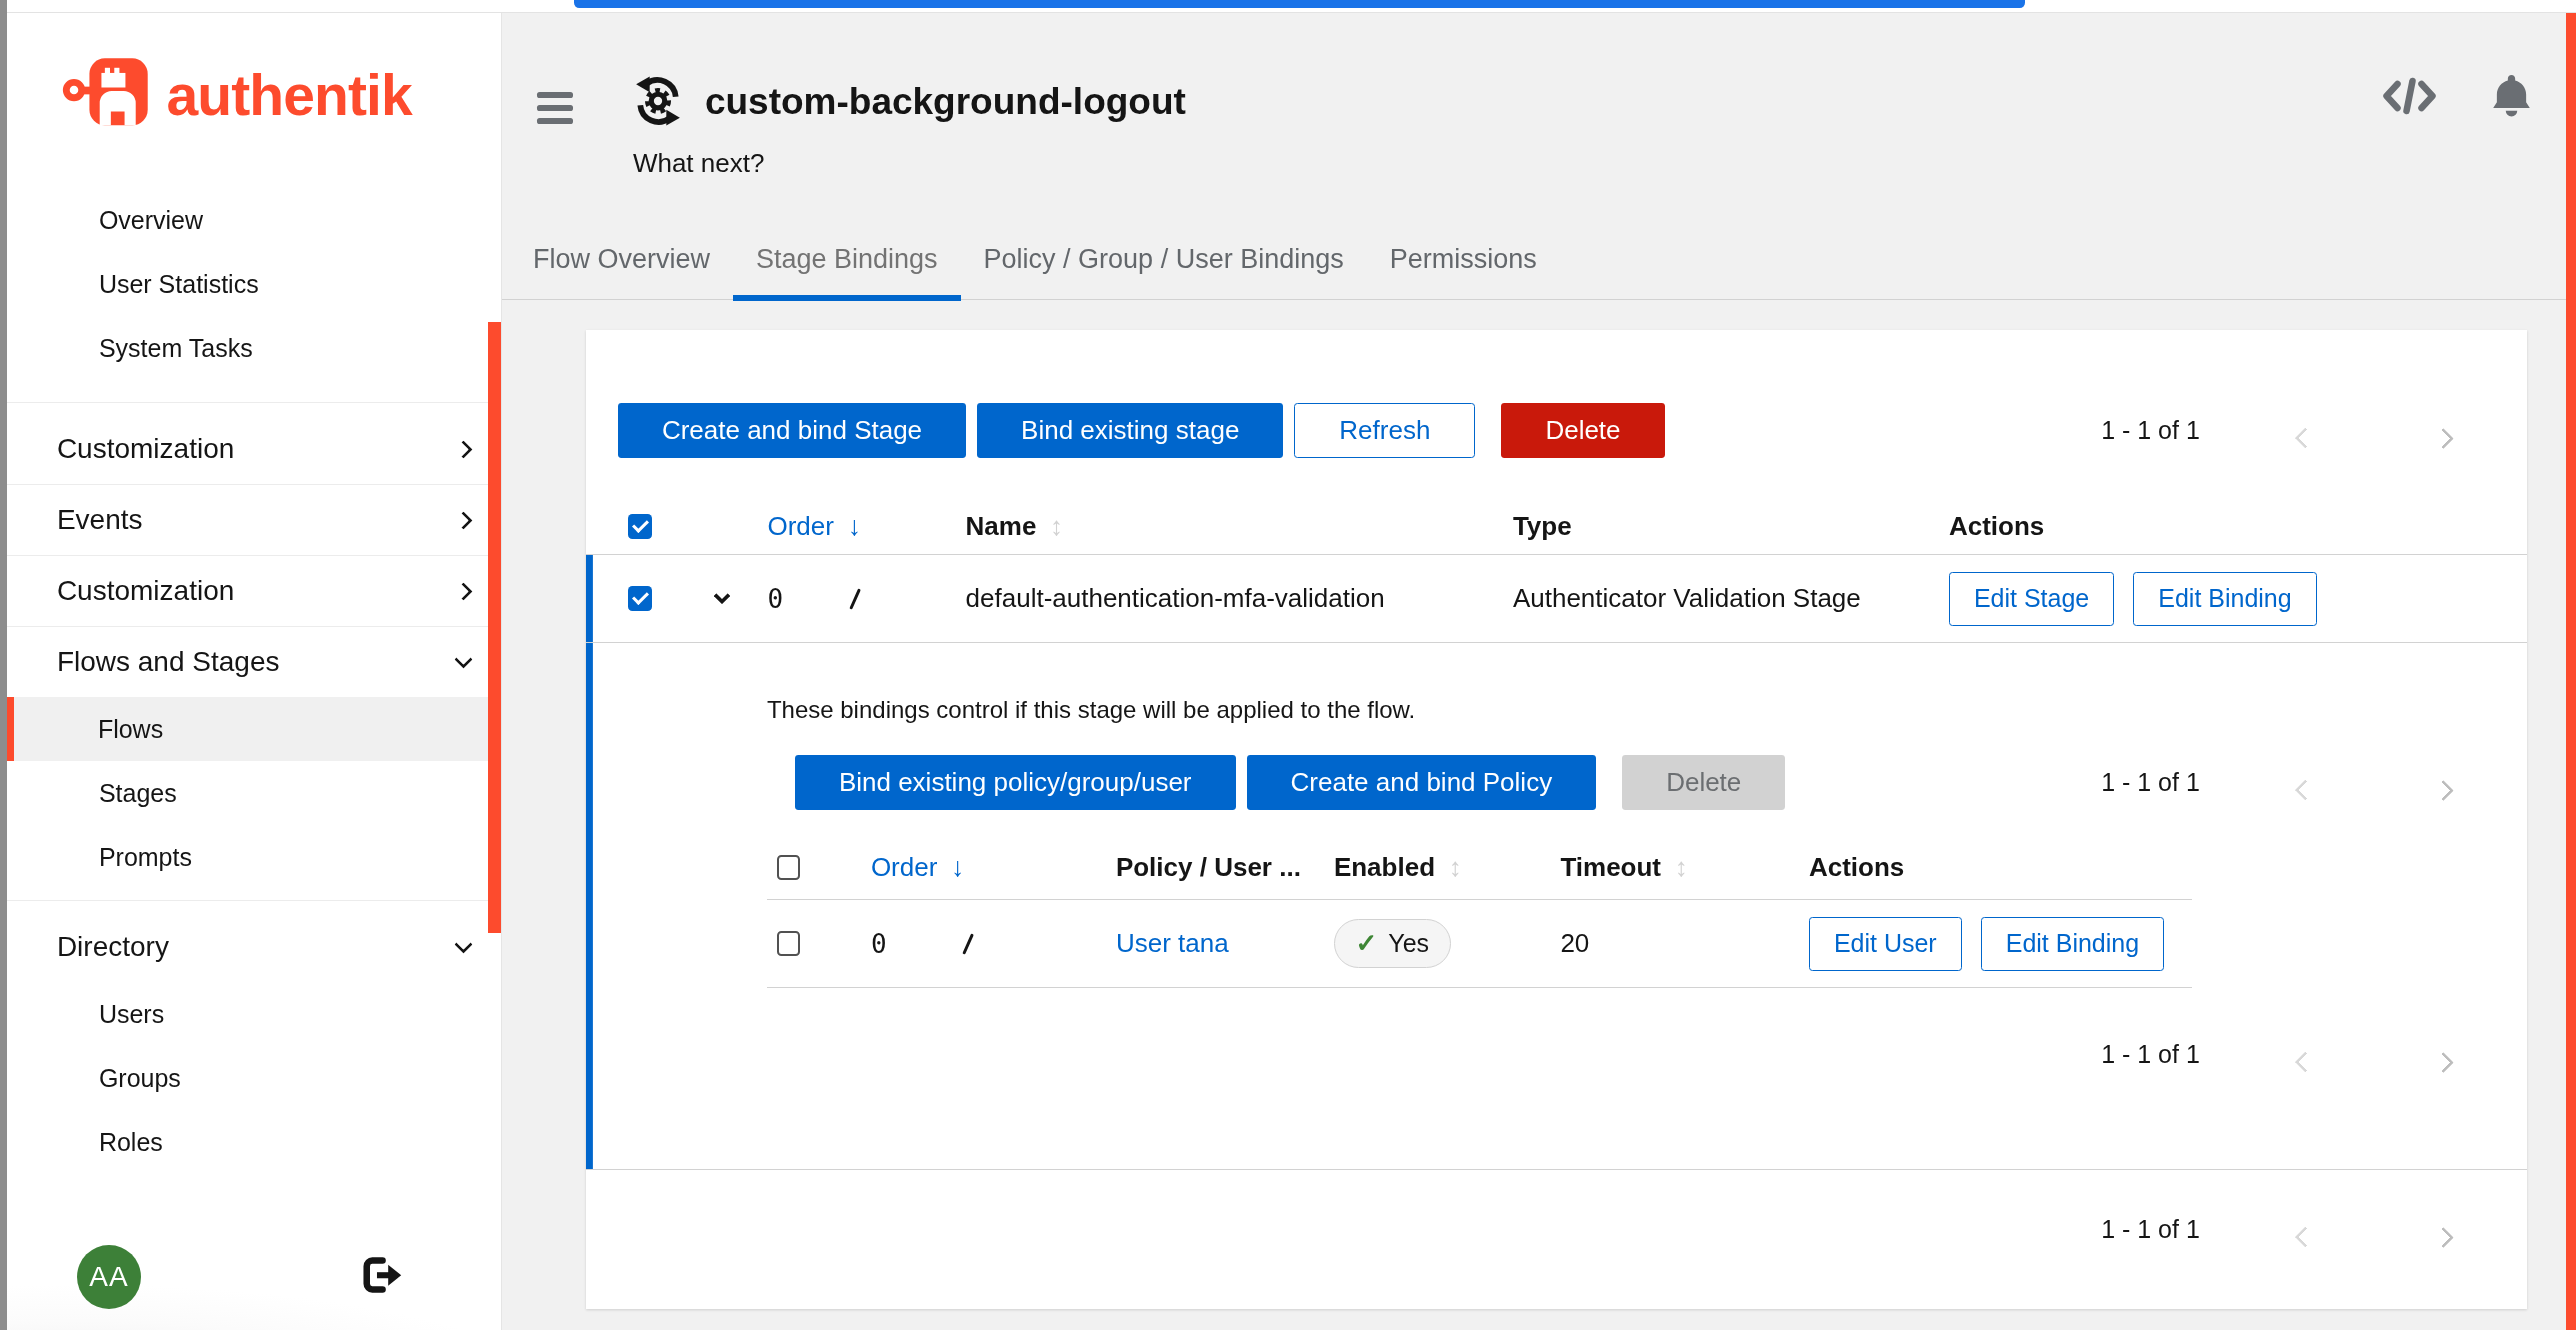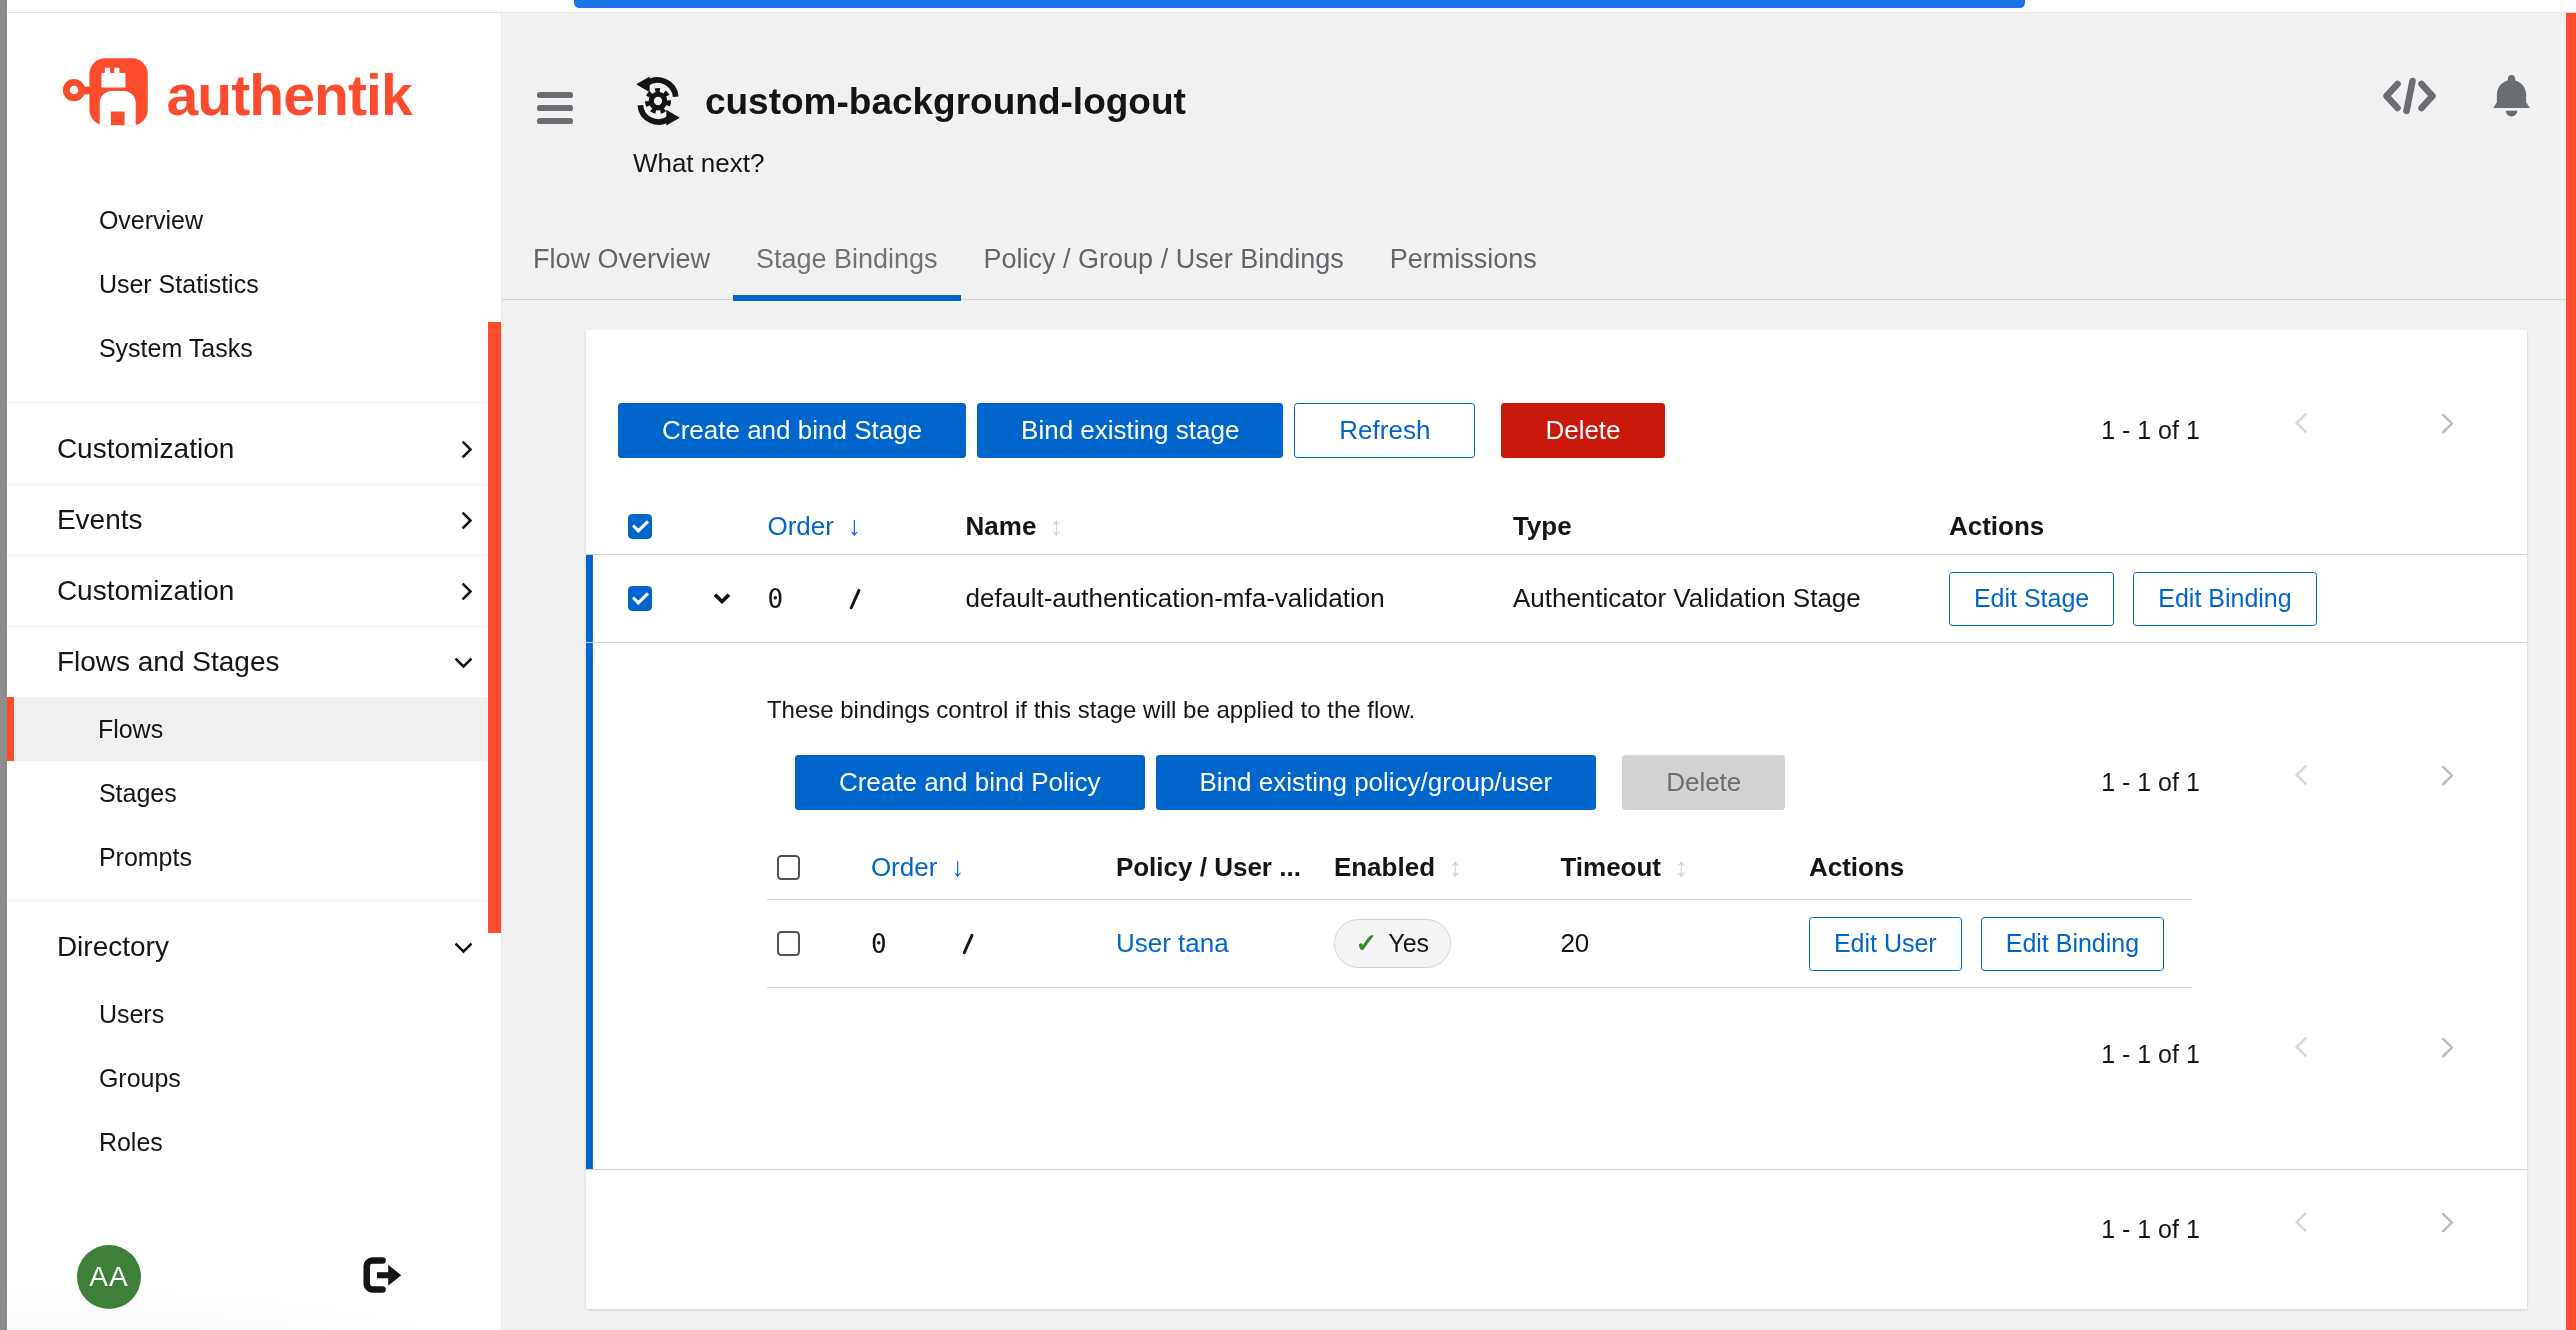--- a/index.html
+++ b/index.html
@@ -66,21 +66,21 @@
   .btn { display:inline-flex; align-items:center; justify-content:center; height:55px; padding:0 44px;
     font-size:26px; border-radius:3.4px; border:none; cursor:pointer; font-family:inherit; white-space:nowrap; }
   .btn + .btn { margin-left:11px; }
   .btn-primary { color:#fff; }
   .btn-secondary { background:#fff; border:1.7px solid; }
   .btn-danger { color:#fff; margin-left:26px !important; }
   .btn-disabled { background:#d2d2d2; color:#6b6e71; margin-left:26px !important; cursor:default; }
   .btn-sm { height:54px; padding:0 24px; font-size:25px; }
   .btn-sm + .btn-sm { margin-left:19px; }
 
-  .pagination { display:flex; align-items:flex-start; font-size:25px; margin-left:auto;gap:45px; }
+  .pagination { display:flex; align-items:flex-end; font-size:25px; margin-left:auto;gap:45px; }
   .pg-chev { width:14.6px; height:14.6px; border-top:3.9px solid; border-right:3.9px solid;
     display:inline-block; border-radius:0.9px; cursor:pointer; }
   .pg-prev { transform:rotate(-135deg); border-color:#d8d8d8; margin-left:53px; }
   .pg-next { transform:rotate(45deg); border-color:#bdbdbd; margin-left:79px; }
 
   
   .table { margin-top:40px; }
   .grid { display:grid; grid-template-columns:67px 74px 193px 532px 434px 1fr;
     align-items:center; padding:0 76px 0 32px; }
   .thead { height:57px; border-bottom:1.7px solid #d2d2d2; }
@@ -312,22 +312,22 @@
             <span class="c-actions">
               <button class="btn btn-secondary btn-sm" style="color:#0066cc; border-color:#0066cc;">Edit Stage</button>
               <button class="btn btn-secondary btn-sm" style="color:#0066cc; border-color:#0066cc;">Edit Binding</button>
             </span>
           </div>
 
           <div class="expansion">
             <div class="exp-desc">These bindings control if this stage will be applied to the flow.</div>
 
             <div class="policy-toolbar">
+              <button class="btn btn-primary" style="background:#0066cc;">Bind existing policy/group/user</button>
               <button class="btn btn-primary" style="background:#0066cc;">Create and bind Policy</button>
-              <button class="btn btn-primary" style="background:#0066cc;">Bind existing policy/group/user</button>
               <button class="btn btn-disabled">Delete</button>
               <div class="pagination">
                 <span>1 - 1 of 1</span>
                 <span class="pg-chev pg-prev"></span>
                 <span class="pg-chev pg-next"></span>
               </div>
             </div>
 
             <div class="sub-table">
               <div class="sub-grid sub-thead">

